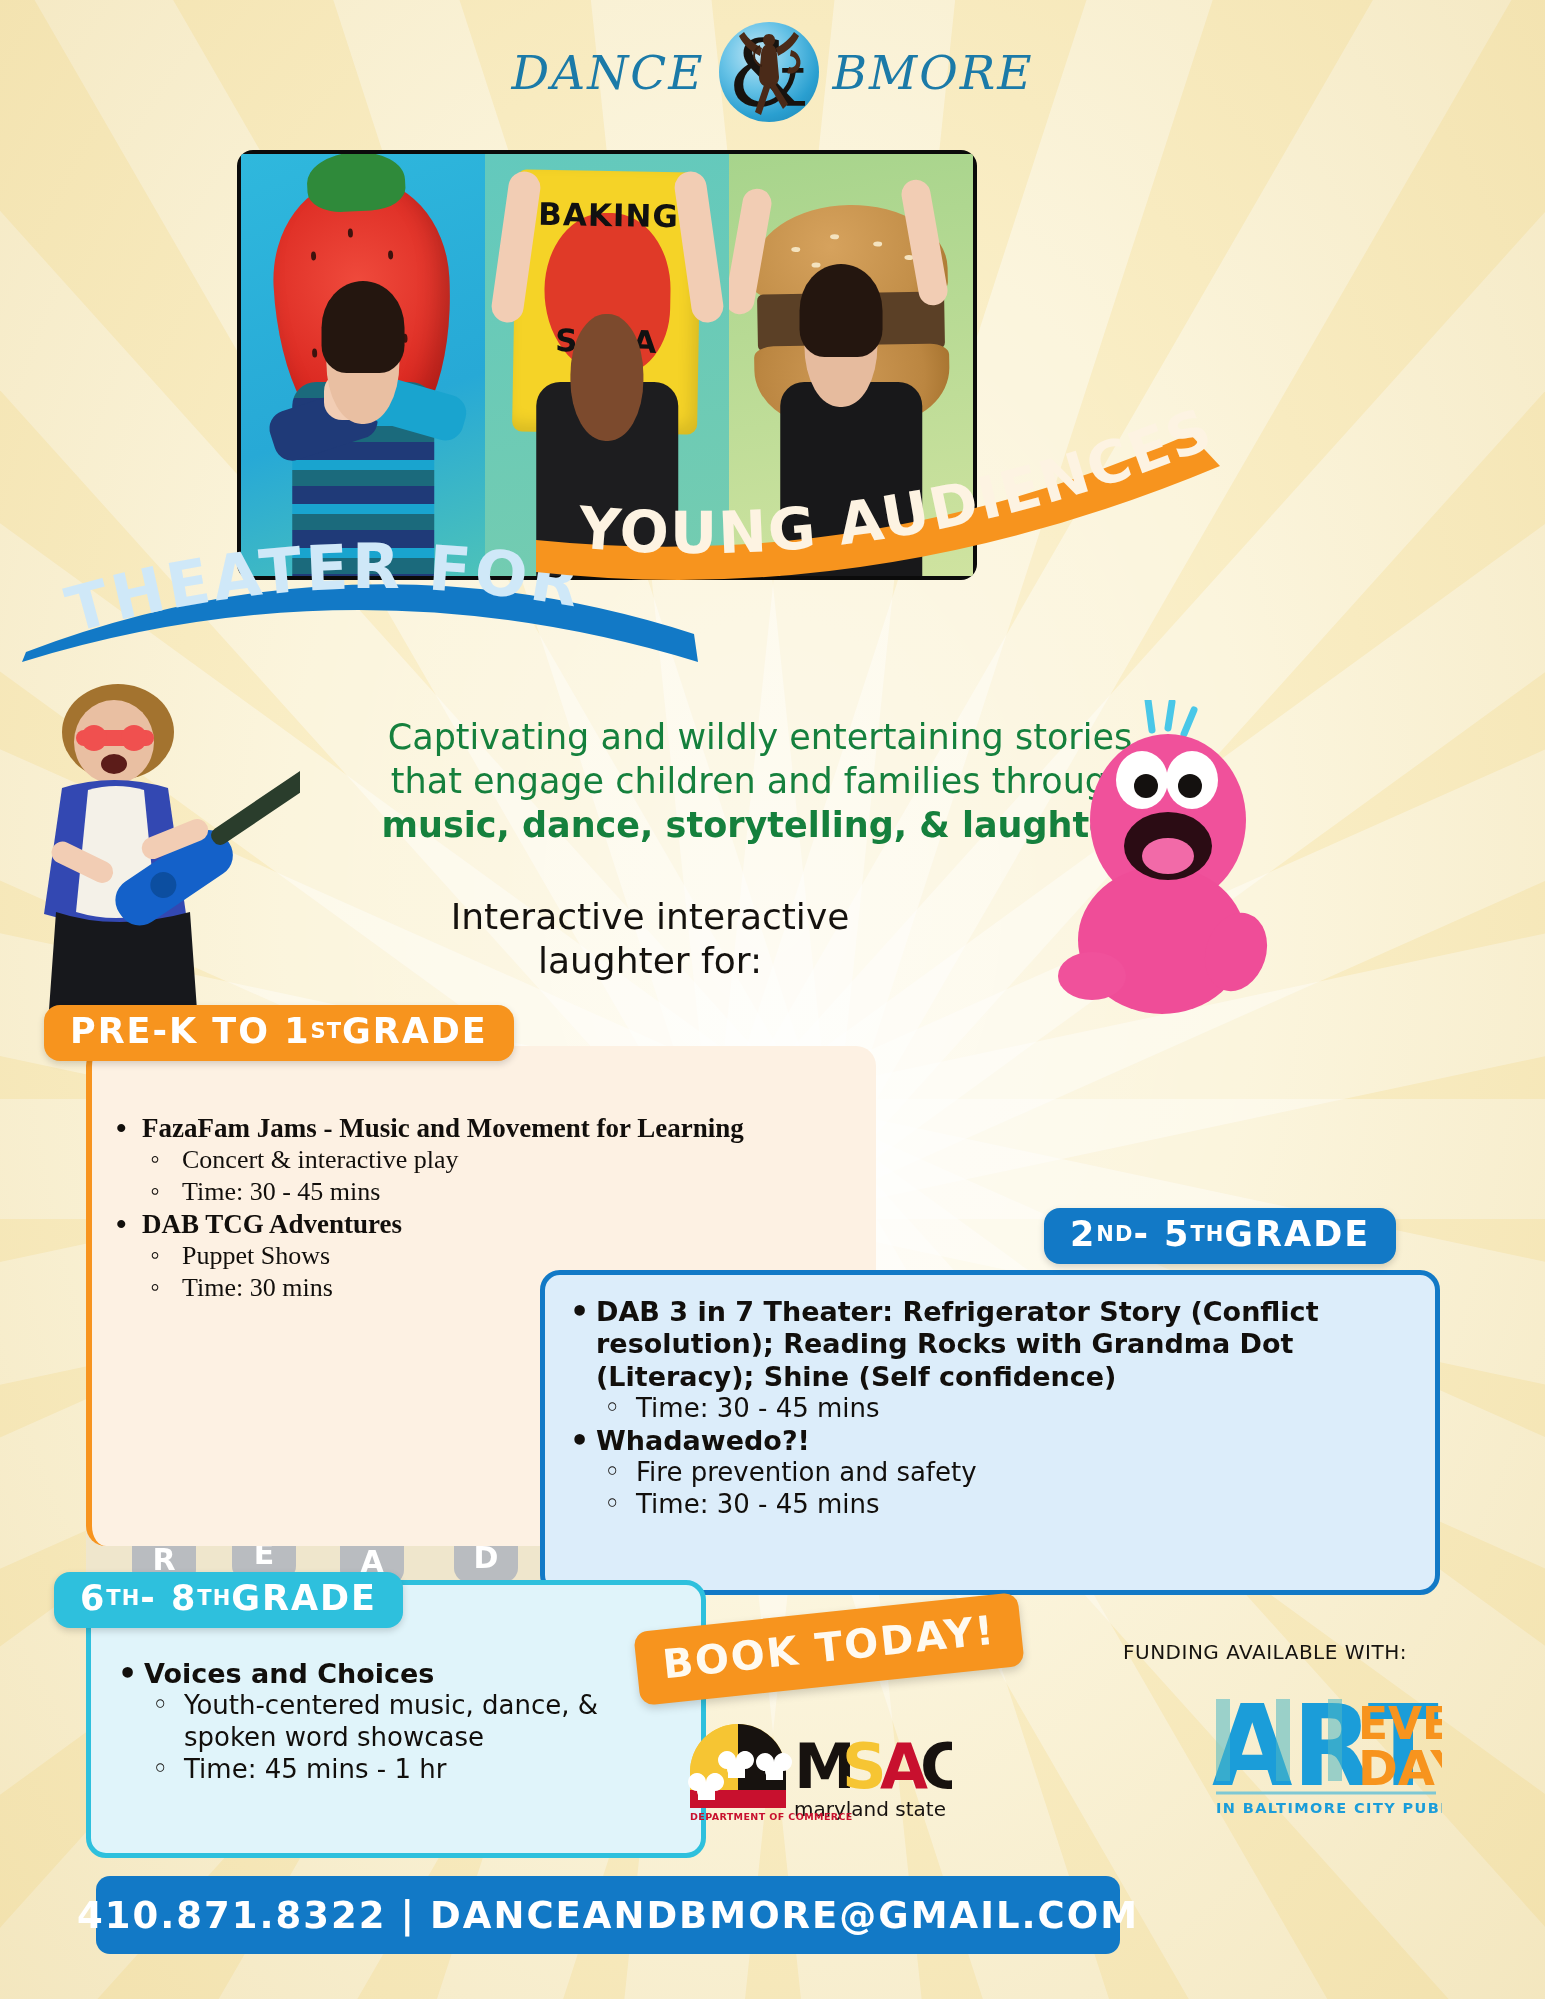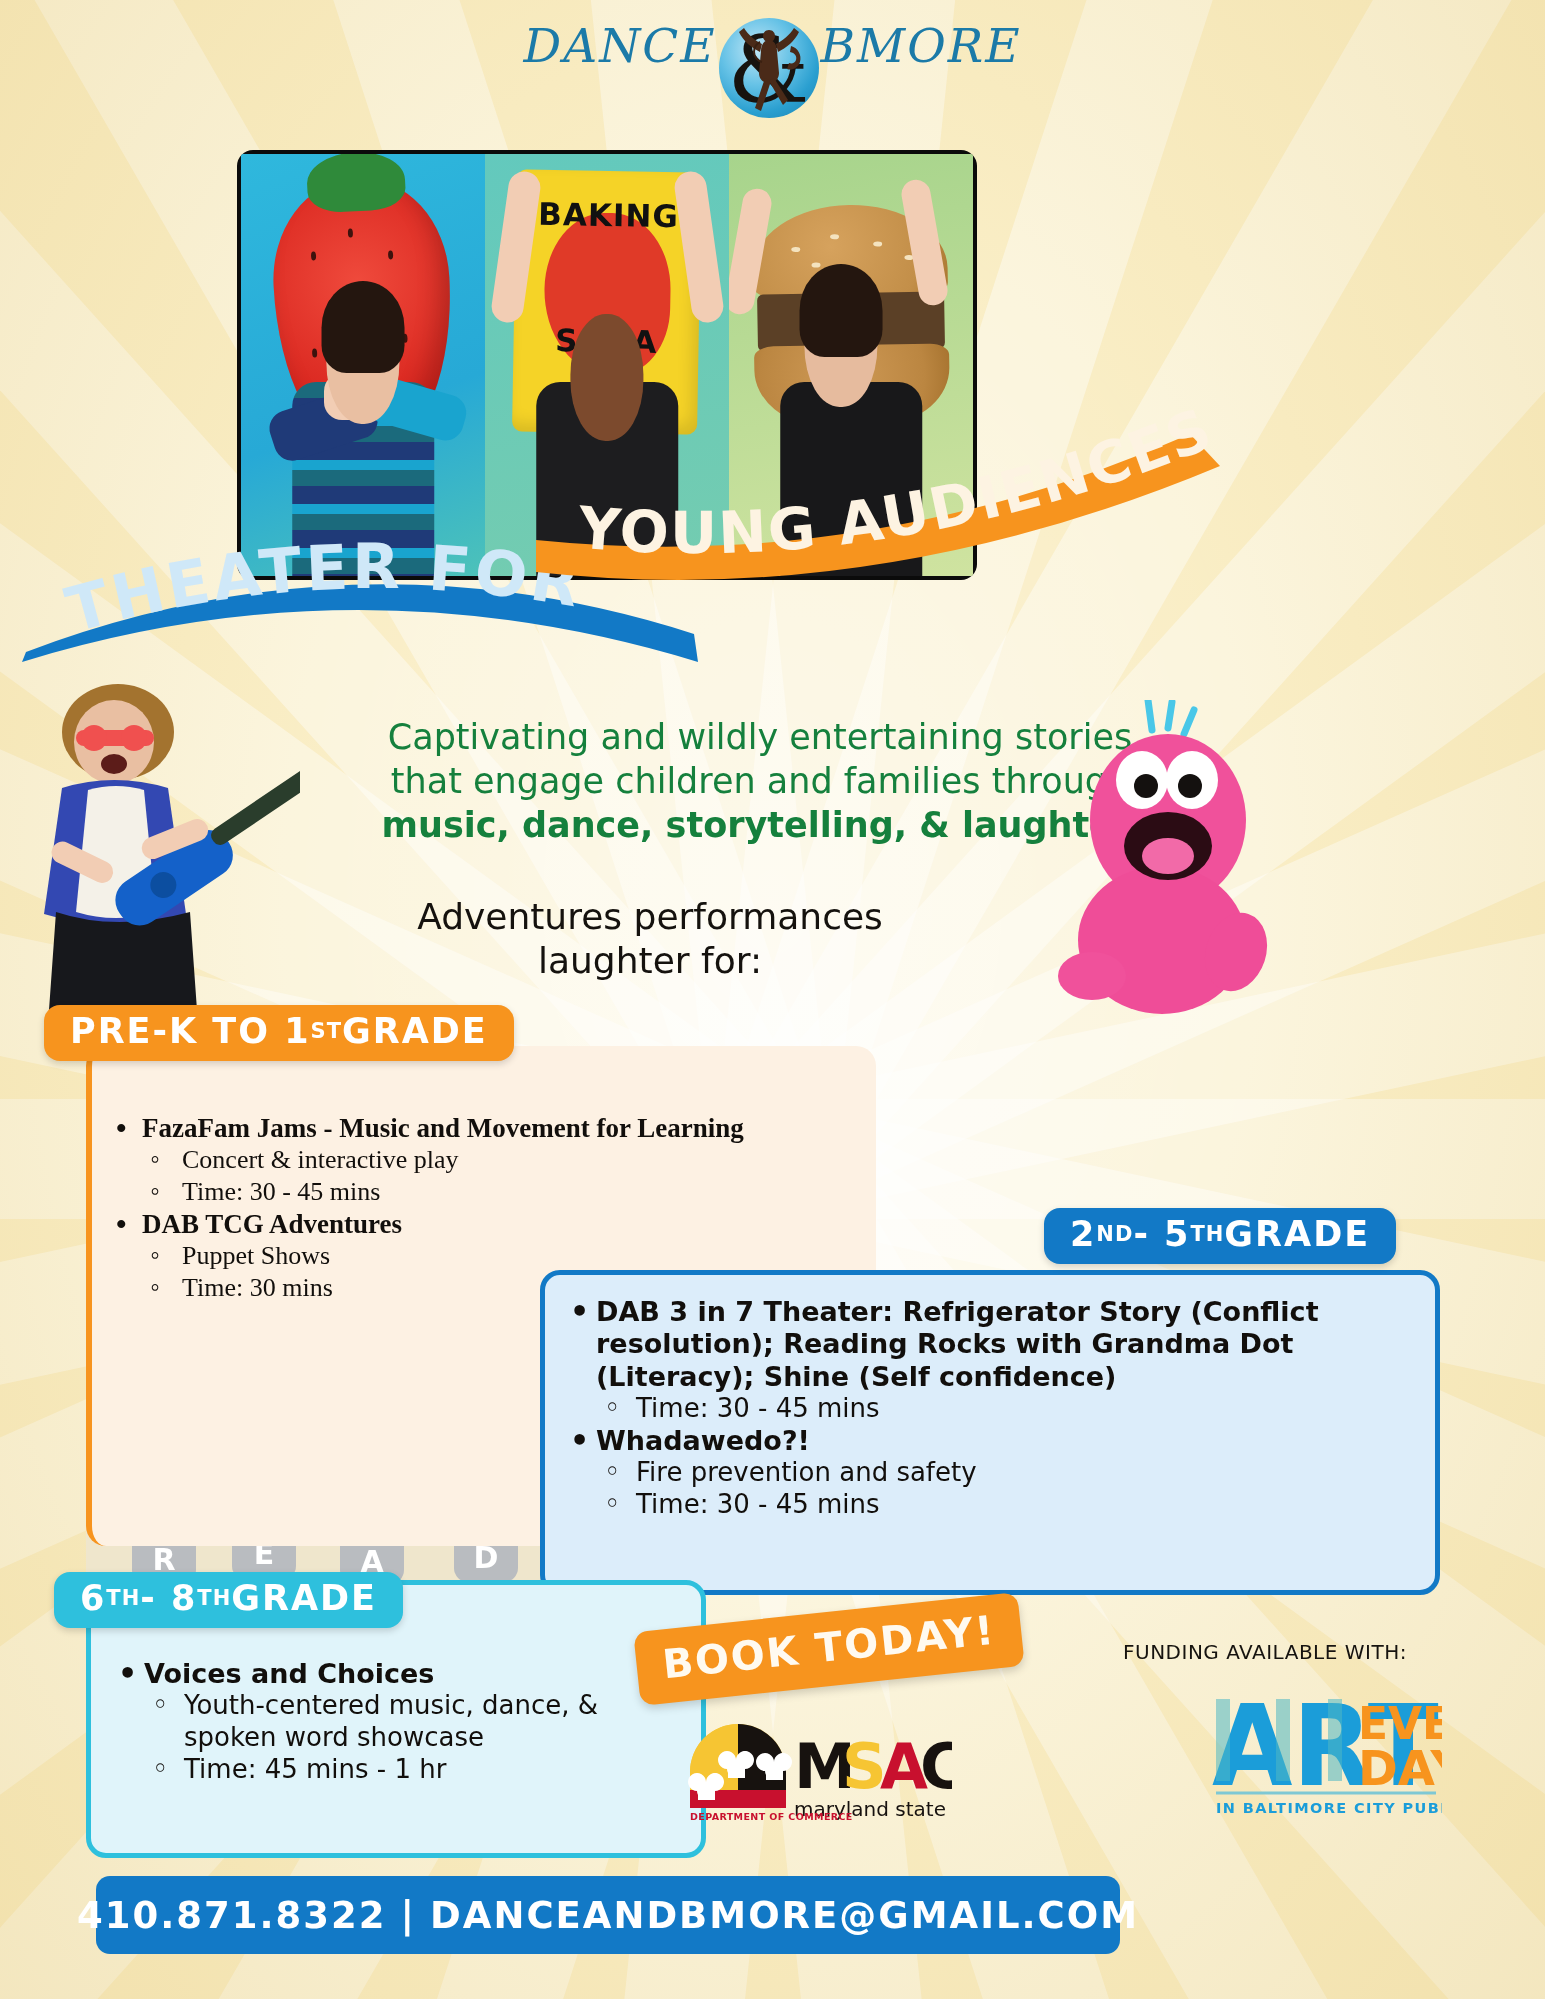--- a/index.html
+++ b/index.html
@@ -26,22 +26,22 @@
   }
   #bg .vign {
     position:absolute; inset:0;
     background: radial-gradient(ellipse at 50% 45%, rgba(255,255,255,0.40) 0%, rgba(255,255,255,0.08) 45%, rgba(226,200,128,0.30) 100%);
   }
 
   
   #logo {
     position: absolute; left: 0; right: 0; top: 18px;
     height: 108px;
-    display: flex; align-items: flex-start; justify-content: center;
-    gap: 8px;
+    display: flex; align-items: center; justify-content: center;
+    gap: 20px;
     z-index: 20;
   }
   .logo-word {
     font-family: "DejaVu Serif", serif;
     font-size: 47px;
     letter-spacing: 2px;
     color: #1b7aa8;
     font-style: italic;
     font-weight: 400;
     text-transform: uppercase;
@@ -374,21 +374,21 @@
     <rect x="40" y="170" width="66" height="22" rx="11" fill="#f2cdb4" transform="rotate(26 70 180)"></rect>
   </svg>
 </div>
 
 <div id="intro">
   <div>Captivating and wildly entertaining stories</div>
   <div>that engage children and families through</div>
   <div class="bold">music, dance, storytelling, &amp; laughter.</div>
 </div>
 <div id="intro2">
-  <div>Adventures performances</div>
+  <div>Interactive interactive</div>
   <div>laughter for:</div>
 </div>
 
 <div id="puppet">
   <svg viewBox="0 0 240 330">
     <g stroke="#49c7e8" stroke-width="7" stroke-linecap="round">
       <line x1="112" y1="30" x2="108" y2="0"></line>
       <line x1="128" y1="28" x2="132" y2="2"></line>
       <line x1="144" y1="34" x2="154" y2="10"></line>
     </g>

